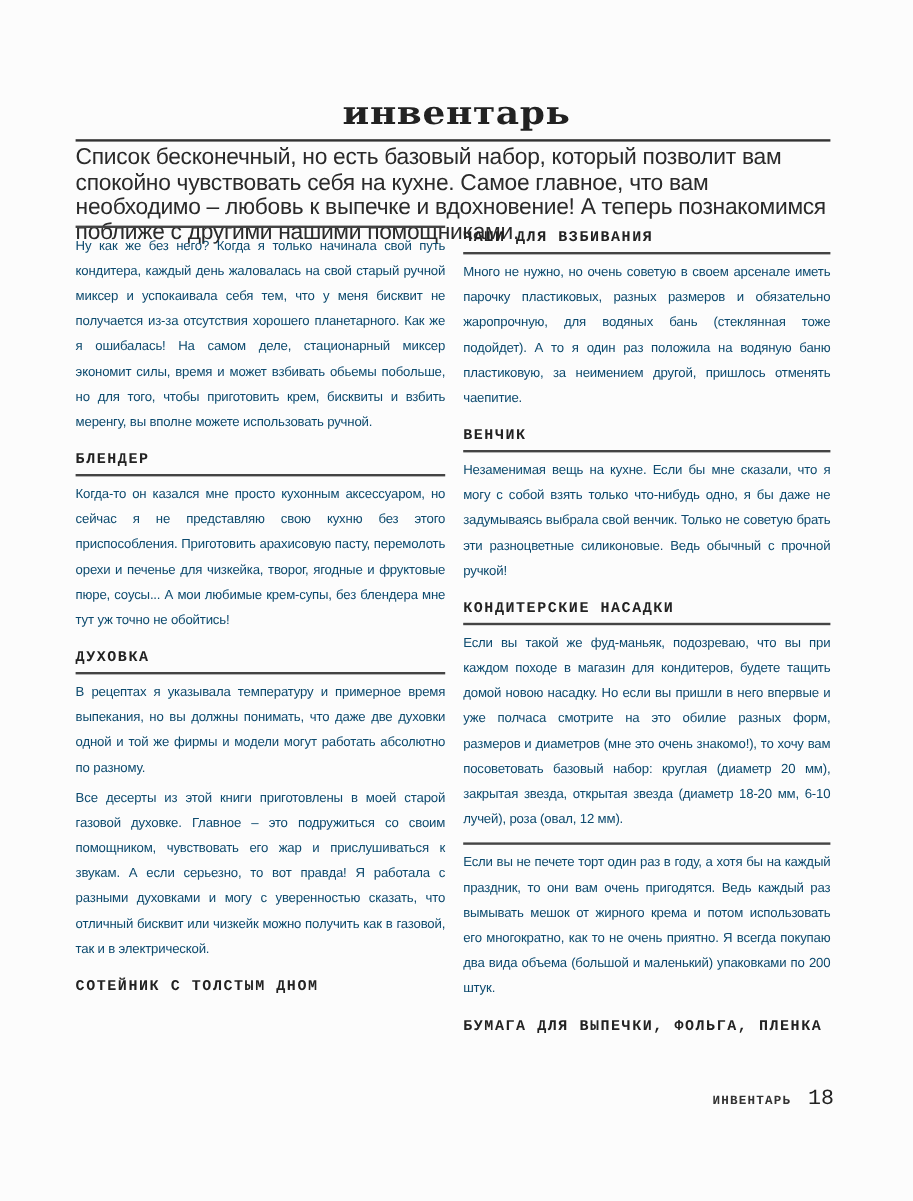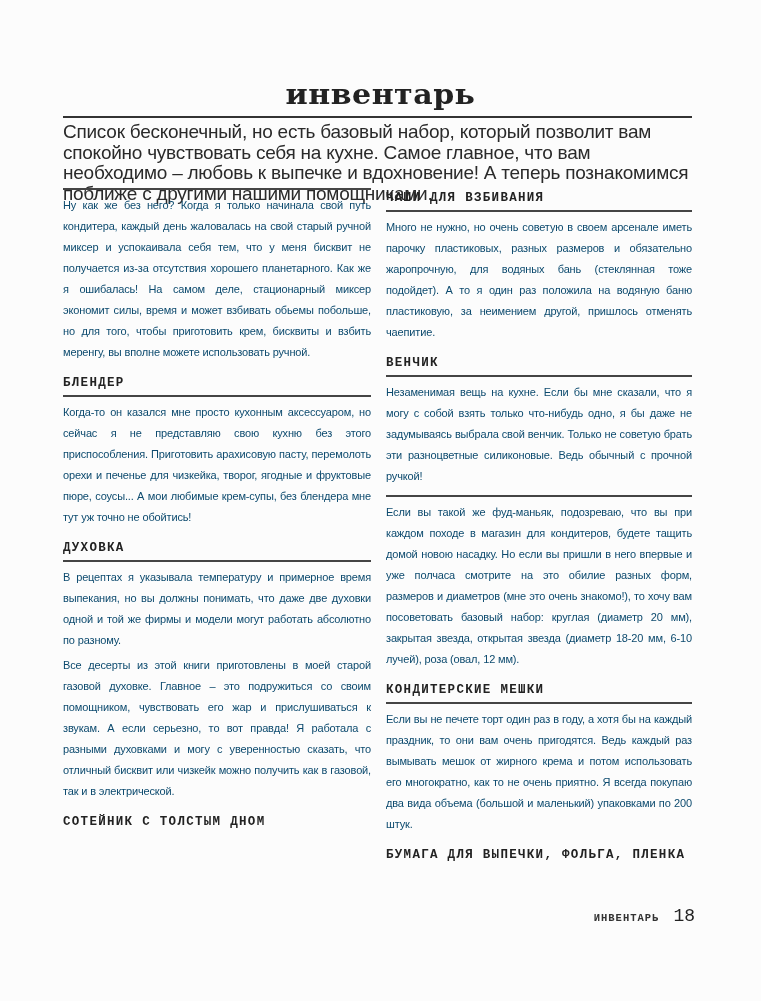--- a/index.html
+++ b/index.html
@@ -95,27 +95,27 @@
     </div>
   </div>
   <div class="section">
     <div class="sec-head">венчик</div>
     <div class="sec-rule"></div>
     <div class="sec-body">
       <p>Незаменимая вещь на кухне. Если бы мне сказали, что я могу с собой взять только что-нибудь одно, я бы даже не задумываясь выбрала свой венчик. Только не советую брать эти разноцветные силиконовые. Ведь обычный с прочной ручкой!</p>
     </div>
   </div>
   <div class="section">
+    <div class="sec-head">кондитерские насадки</div>
     <div class="sec-rule"></div>
     <div class="sec-body">
       <p>Если вы такой же фуд-маньяк, подозреваю, что вы при каждом походе в магазин для кондитеров, будете тащить домой новою насадку. Но если вы пришли в него впервые и уже полчаса смотрите на это обилие разных форм, размеров и диаметров (мне это очень знакомо!), то хочу вам посоветовать базовый набор: круглая (диаметр 20 мм), закрытая звезда, открытая звезда (диаметр 18-20 мм, 6-10 лучей), роза (овал, 12 мм).</p>
     </div>
   </div>
   <div class="section">
-    <div class="sec-head">кондитерские мешки</div>
     <div class="sec-rule"></div>
     <div class="sec-body">
       <p>Если вы не печете торт один раз в году, а хотя бы на каждый праздник, то они вам очень пригодятся. Ведь каждый раз вымывать мешок от жирного крема и потом использовать его многократно, как то не очень приятно. Я всегда покупаю два вида объема (большой и маленький) упаковками по 200 штук.</p>
     </div>
   </div>
   <div class="section">
     <div class="sec-head">бумага для выпечки, фольга, пленка</div>
 
   </div>
 </div>

